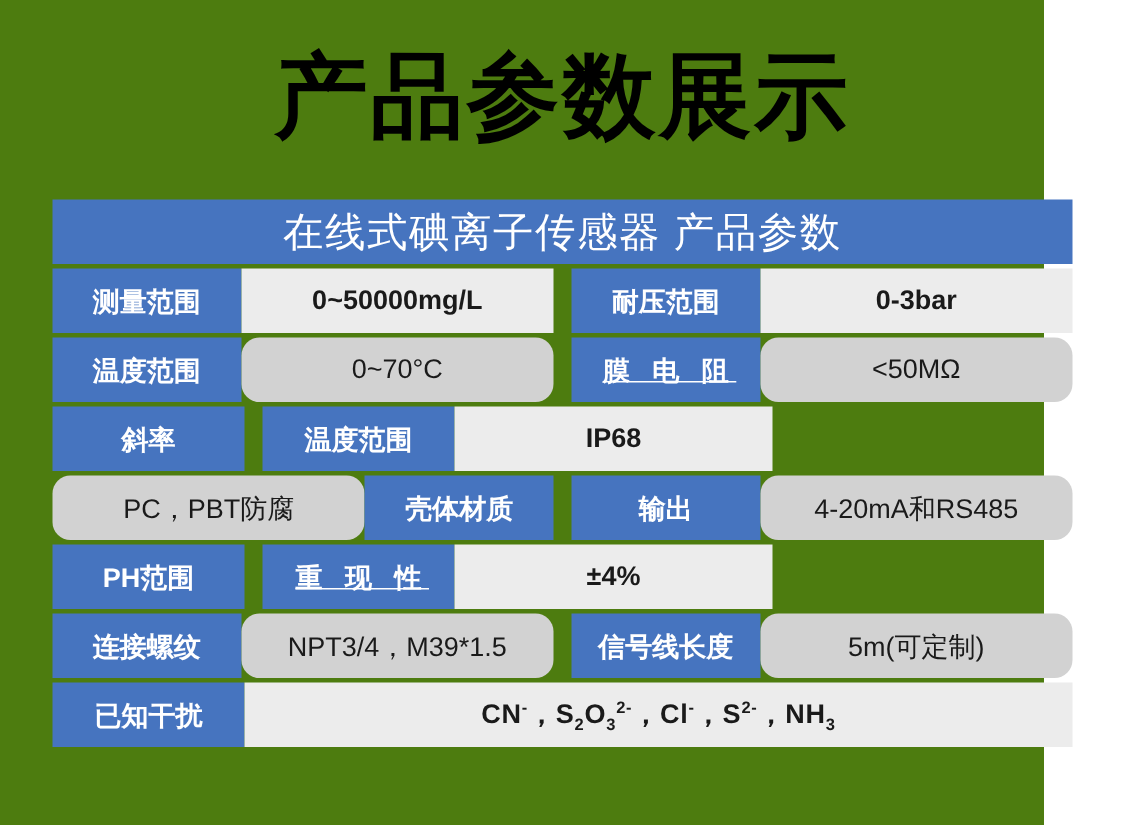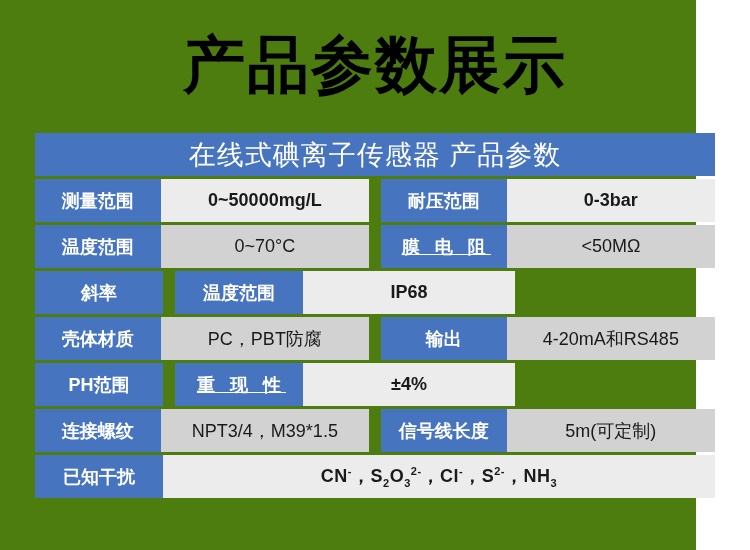--- a/index.html
+++ b/index.html
@@ -89,21 +89,21 @@
   .cell-value.wide { width: 552px; }
 
   .spacer {
     width: 12px;
     background: transparent;
     flex: 0 0 12px;
   }
 
   
   .shade-light .cell-value { background: #ECECEC; font-weight: bold; }
-  .shade-dark  .cell-value { background: #D2D2D2; }
+  .shade-dark  .cell-value { background: #D2D2D2; border-radius: 12px; }
 
   .formula { font-size: 18px; letter-spacing: 0.5px; }
   .formula sub, .formula sup { font-size: 11px; }
   .formula sup { vertical-align: super; }
   .formula sub { vertical-align: sub; }
 </style>
 </head>
 <body>
 
 <div id="page">
@@ -131,22 +131,22 @@
     </div>
 
     <div class="spec-row shade-light">
       <div class="cell cell-label">斜率</div>
       <div class="spacer"></div>
       <div class="cell cell-label">温度范围</div>
       <div class="cell cell-value">IP68</div>
     </div>
 
     <div class="spec-row shade-dark">
+      <div class="cell cell-value">PC，PBT防腐</div>
       <div class="cell cell-label">壳体材质</div>
-      <div class="cell cell-value">PC，PBT防腐</div>
       <div class="spacer"></div>
       <div class="cell cell-label">输出</div>
       <div class="cell cell-value">4-20mA和RS485</div>
     </div>
 
     <div class="spec-row shade-light">
       <div class="cell cell-label">PH范围</div>
       <div class="spacer"></div>
       <div class="cell cell-label spaced">重 现 性</div>
       <div class="cell cell-value">±4%</div>

